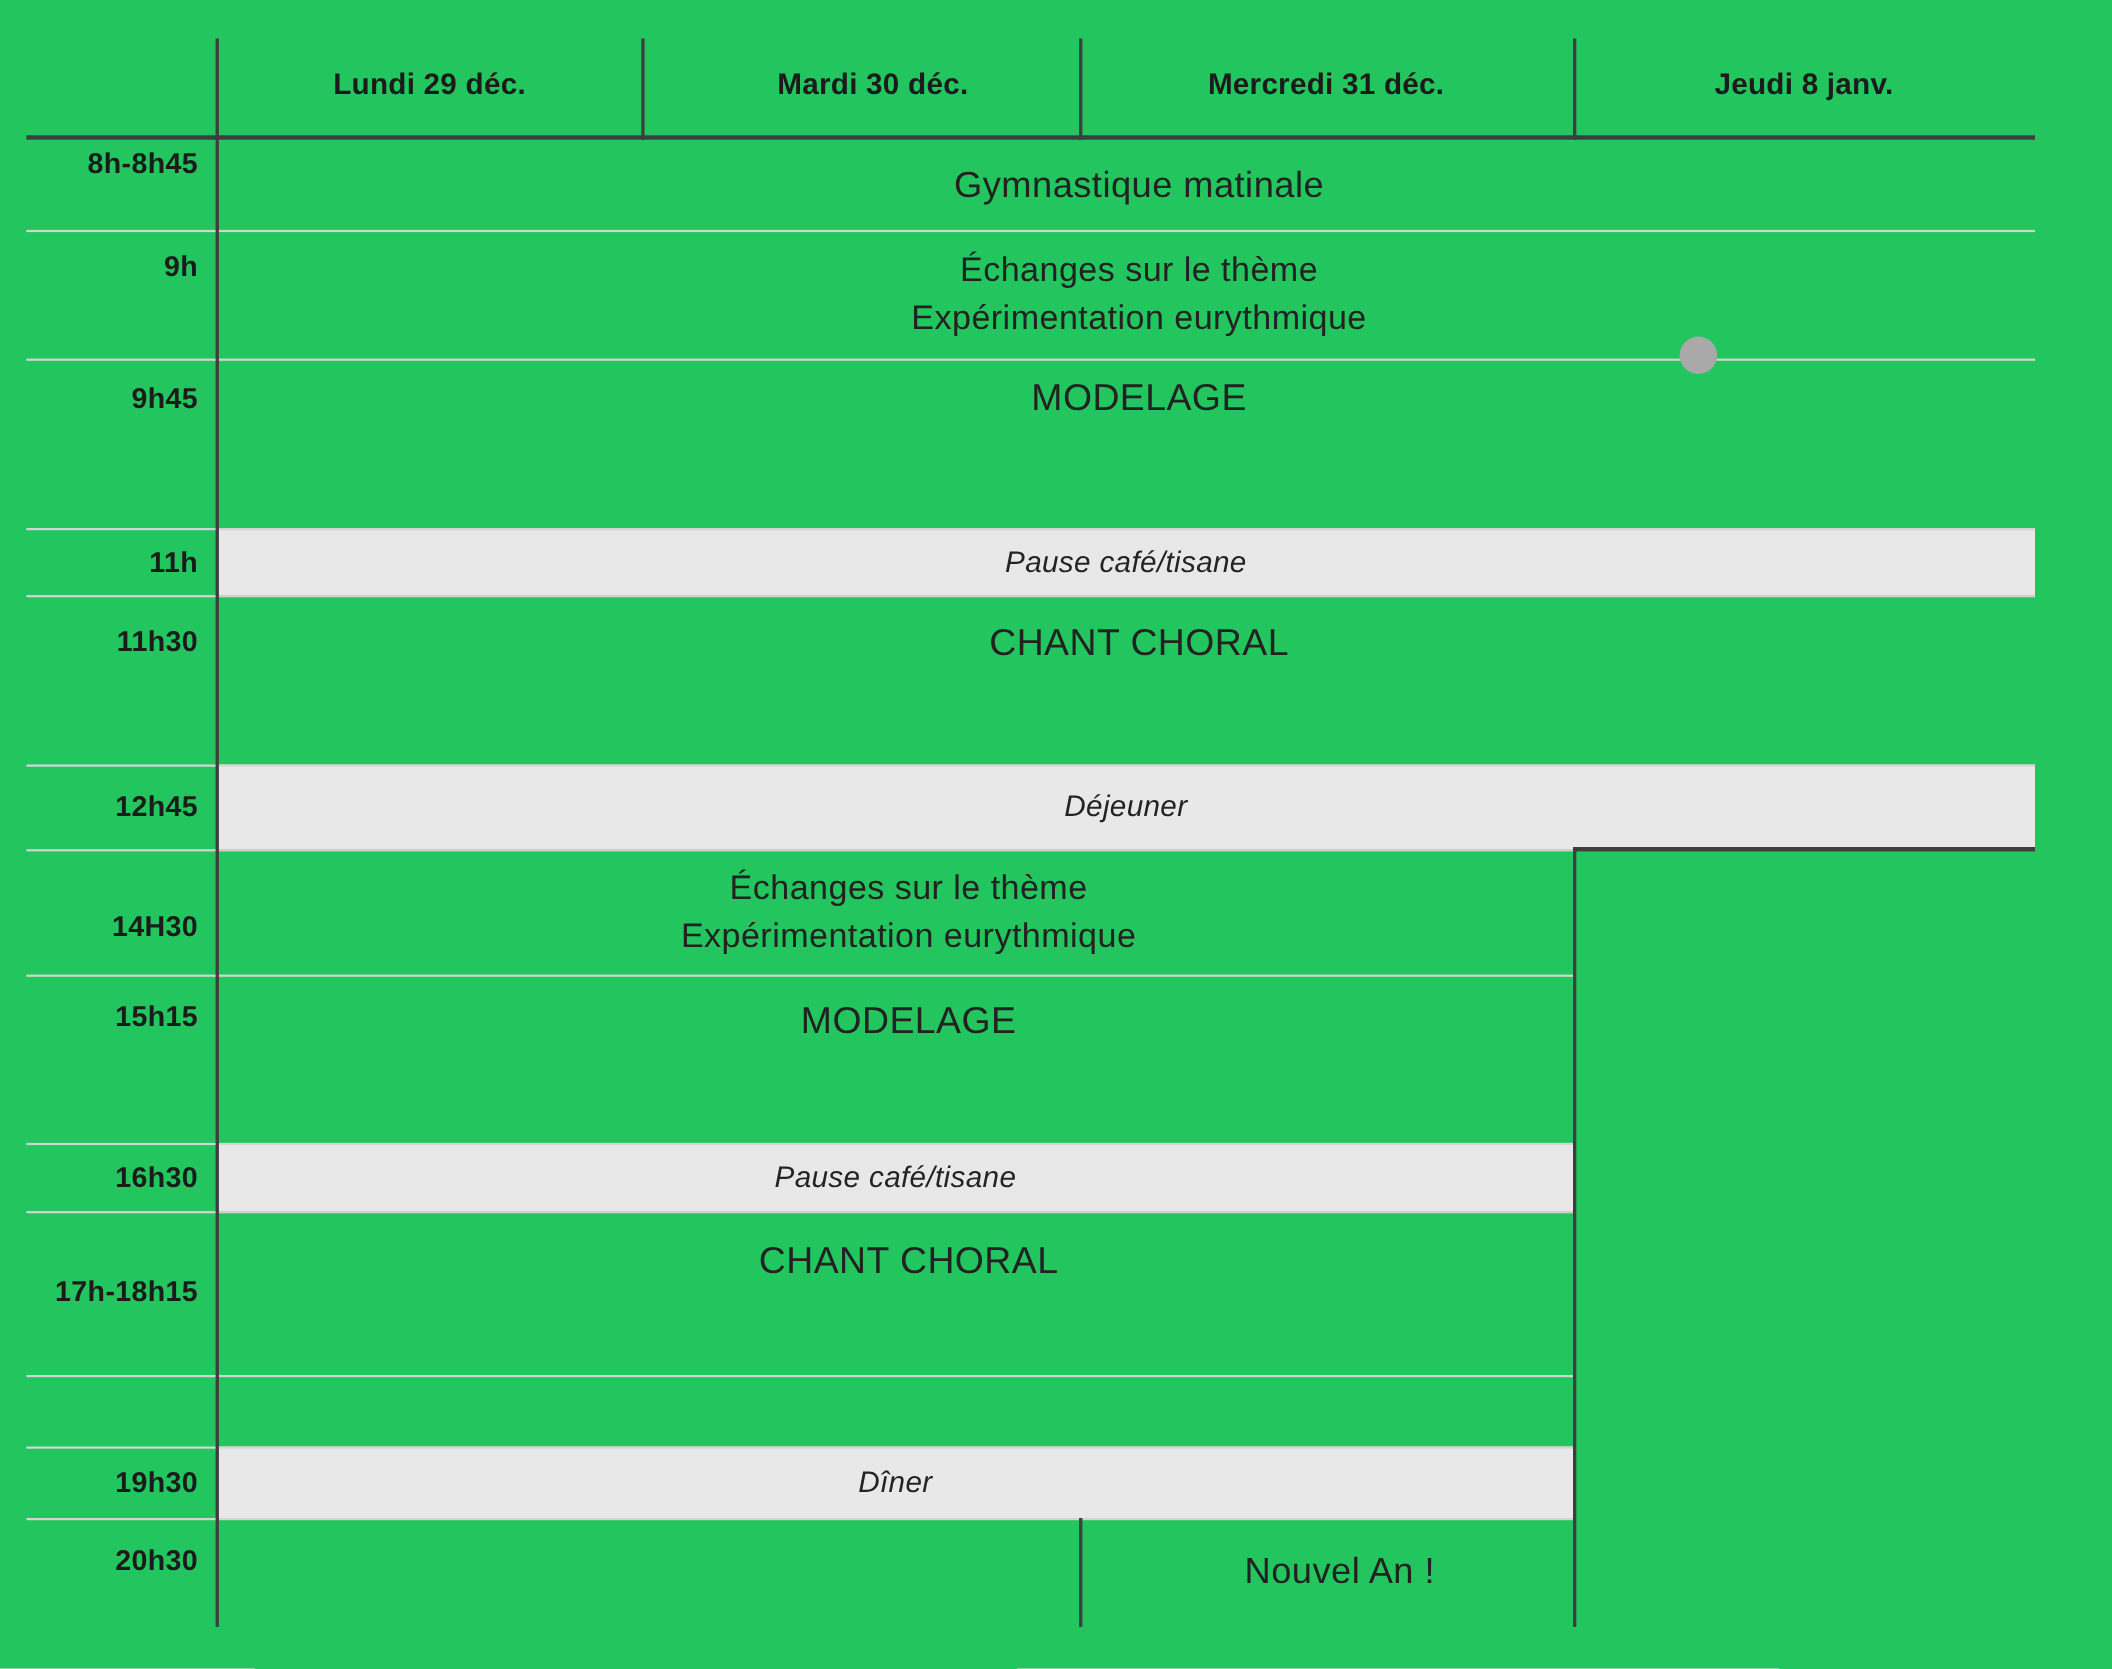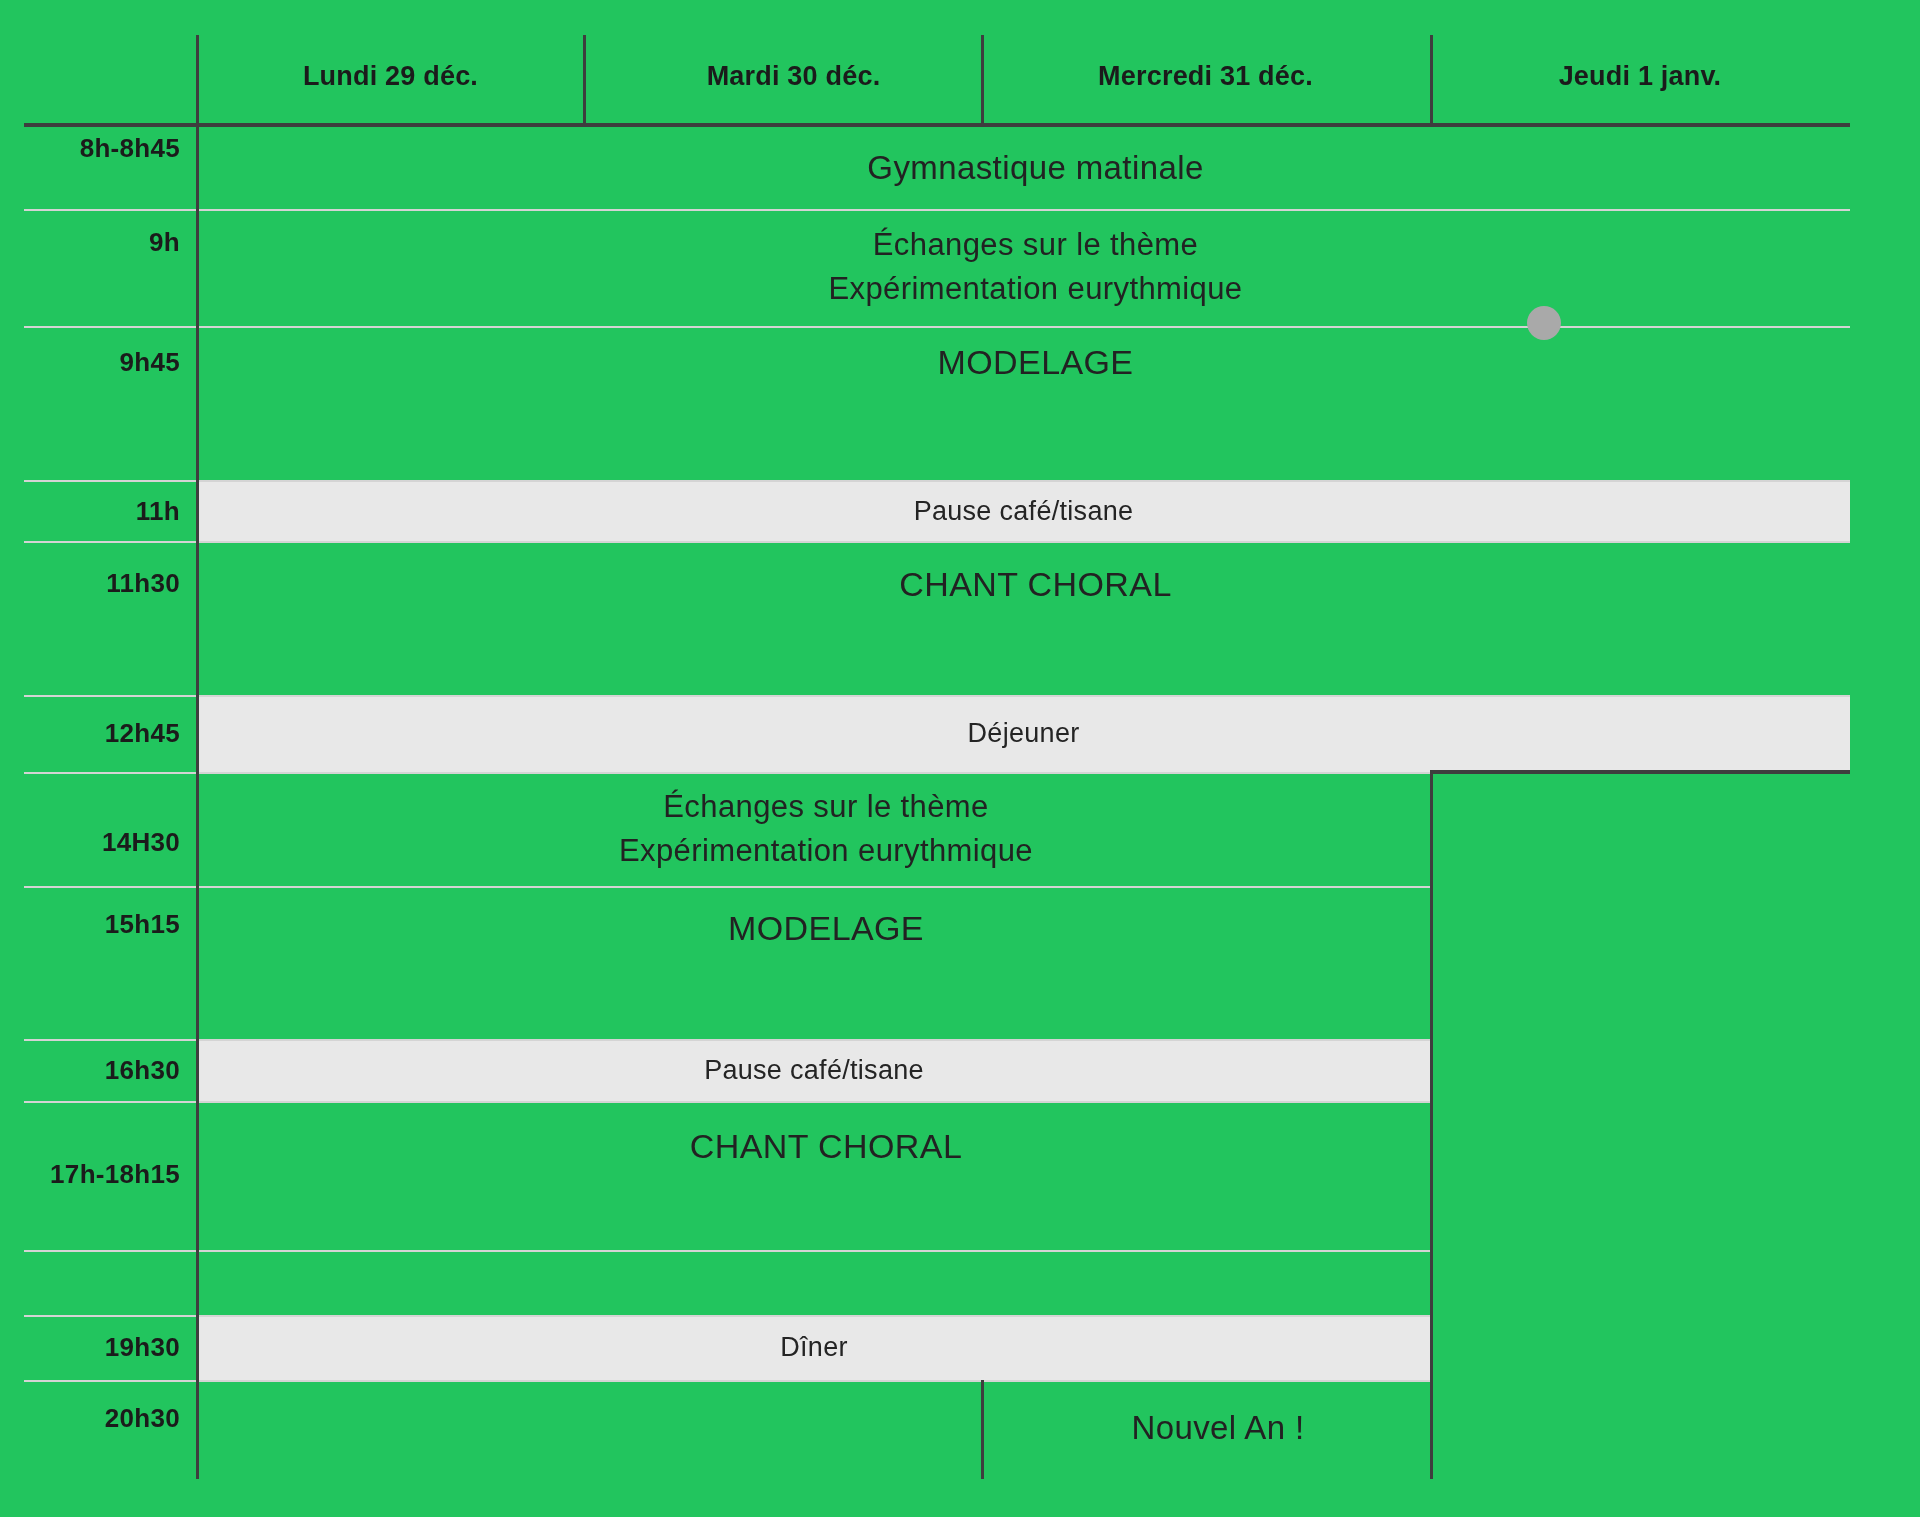--- a/index.html
+++ b/index.html
@@ -49,20 +49,21 @@
     font-weight: 400;
     letter-spacing: 0.4px;
     padding-left: 12px;
   }
   .ev-caps { font-size: 34px; }
   .ev-two  { font-size: 31px; }
   .ev-band {
     position: absolute;
     text-align: center;
     color: #242424;
+    font-style: italic;
     font-size: 27px;
     line-height: 34px;
     letter-spacing: 0.3px;
   }
   
   .handle-dot {
     position: absolute;
     width: 34px;
     height: 34px;
     border-radius: 50%;
@@ -99,21 +100,21 @@
   <div class="vline" style="left:196px; top:35px; height:1444px;"></div>
   <div class="vline" style="left:583px; top:35px; height:92px;"></div>
   <div class="vline" style="left:981px; top:35px; height:92px;"></div>
   <div class="vline" style="left:1430px; top:35px; height:92px;"></div>
   <div class="vline" style="left:1430px; top:770px; height:709px;"></div>
   <div class="vline" style="left:981px; top:1380px; height:99px;"></div>
 
   <div class="day-label" style="left:197px; width:387px; top:59px;">Lundi 29 déc.</div>
   <div class="day-label" style="left:584px; width:397px; top:59px;margin-left:11px;">Mardi 30 déc.</div>
   <div class="day-label" style="left:981px; width:449px; top:59px;">Mercredi 31 déc.</div>
-  <div class="day-label" style="left:1430px; width:420px; top:59px;">Jeudi 1 janv.</div>
+  <div class="day-label" style="left:1430px; width:420px; top:59px;">Jeudi 8 janv.</div>
 
   <div class="time-label" style="top:131px;">8h-8h45</div>
   <div class="time-label" style="top:225px;">9h</div>
   <div class="time-label" style="top:345px;">9h45</div>
   <div class="time-label" style="top:494px;">11h</div>
   <div class="time-label" style="top:566px;">11h30</div>
   <div class="time-label" style="top:716px;">12h45</div>
   <div class="time-label" style="top:825px;">14H30</div>
   <div class="time-label" style="top:907px;">15h15</div>
   <div class="time-label" style="top:1053px;">16h30</div>

